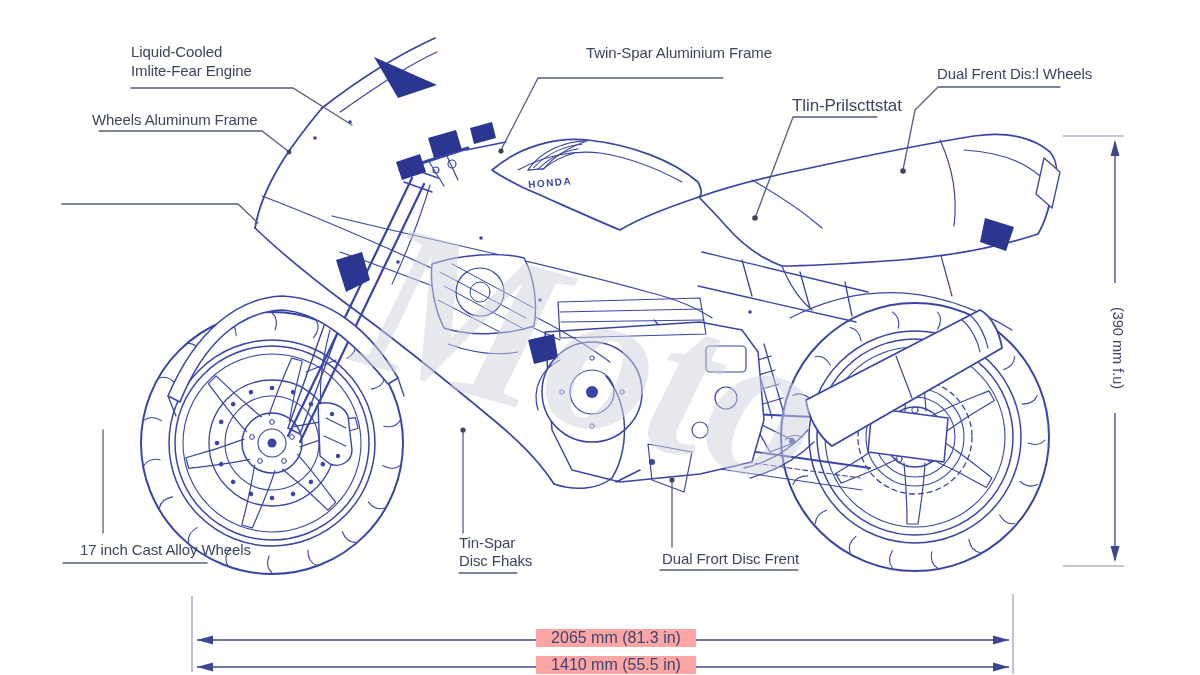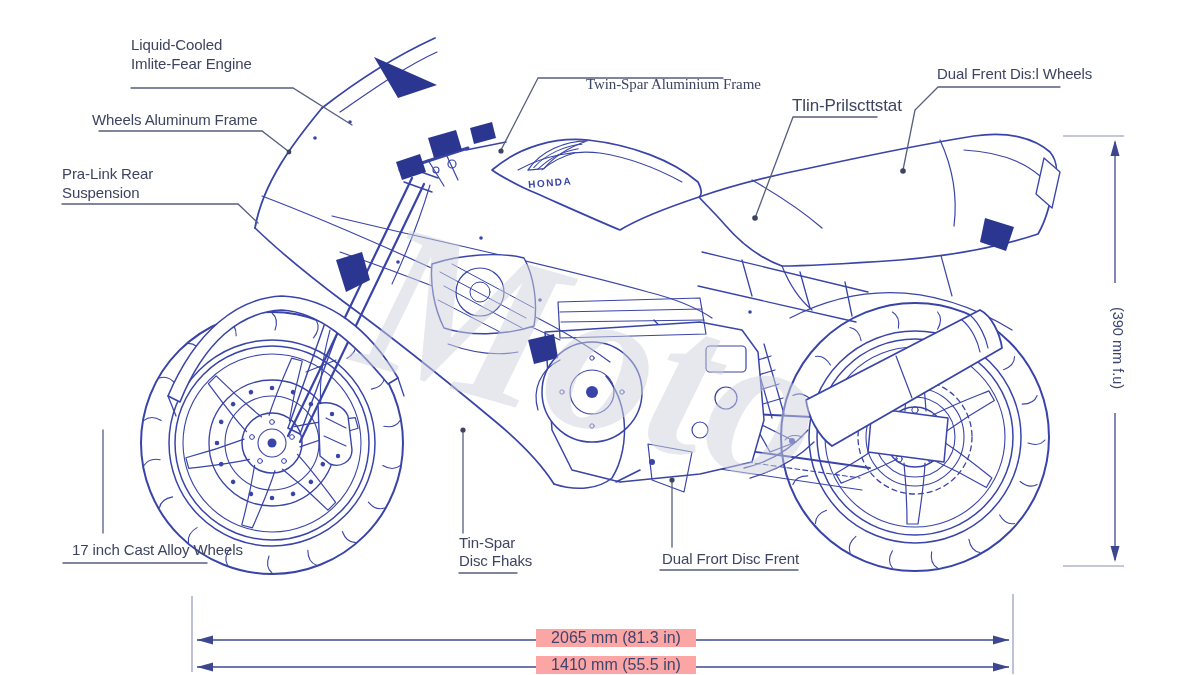--- a/index.html
+++ b/index.html
@@ -331,47 +331,43 @@
       <path d="M197,640 l16,-4.5 v9 z"></path>
           <path d="M1009,640 l-16,-4.5 v9 z"></path>
       <path d="M197,667 l16,-4.5 v9 z"></path>
           <path d="M1009,667 l-16,-4.5 v9 z"></path>
       <path d="M1115,140 l-4.5,16 h9 z"></path>
           <path d="M1115,562 l-4.5,-16 h9 z"></path>
     </g>
   </g>
 </svg>
 
-<div class="lbl" style="left:131px;top:35px;">
+<div class="lbl" style="left:131px;top:42px;">
   <div>Liquid-Cooled</div>
   <div>Imlite-Fear Engine</div>
 </div>
 
 <div class="lbl" style="left:92px;top:110px;">
   <div>Wheels Aluminum Frame</div>
 </div>
 
-<div class="lbl" style="left:62px;top:164px;">
-  <div>Pra-Link Rear</div>
-  <div>Suspension</div>
-</div>
-
-<div class="lbl" style="left:586px;top:75px;font-family:Liberation Serif, serif;">
+
+<div class="lbl" style="left:586px;top:43px;">
   <div>Twin-Spar Aluminium Frame</div>
 </div>
 
 <div class="lbl small" style="left:792px;top:96px;">
   <div>Tlin-Prilscttstat</div>
 </div>
 
 <div class="lbl" style="left:937px;top:64px;">
   <div>Dual Frent Dis:l Wheels</div>
 </div>
 
-<div class="lbl" style="left:72px;top:540px;">
+<div class="lbl" style="left:80px;top:540px;">
   <div>17 inch Cast Alloy Wheels</div>
 </div>
 
 <div class="lbl" style="left:459px;top:534px;line-height:18px;">
   <div>Tin-Spar</div>
   <div>Disc Fhaks</div>
 </div>
 
 <div class="lbl" style="left:662px;top:549px;">
   <div>Dual Frort Disc Frent</div>

